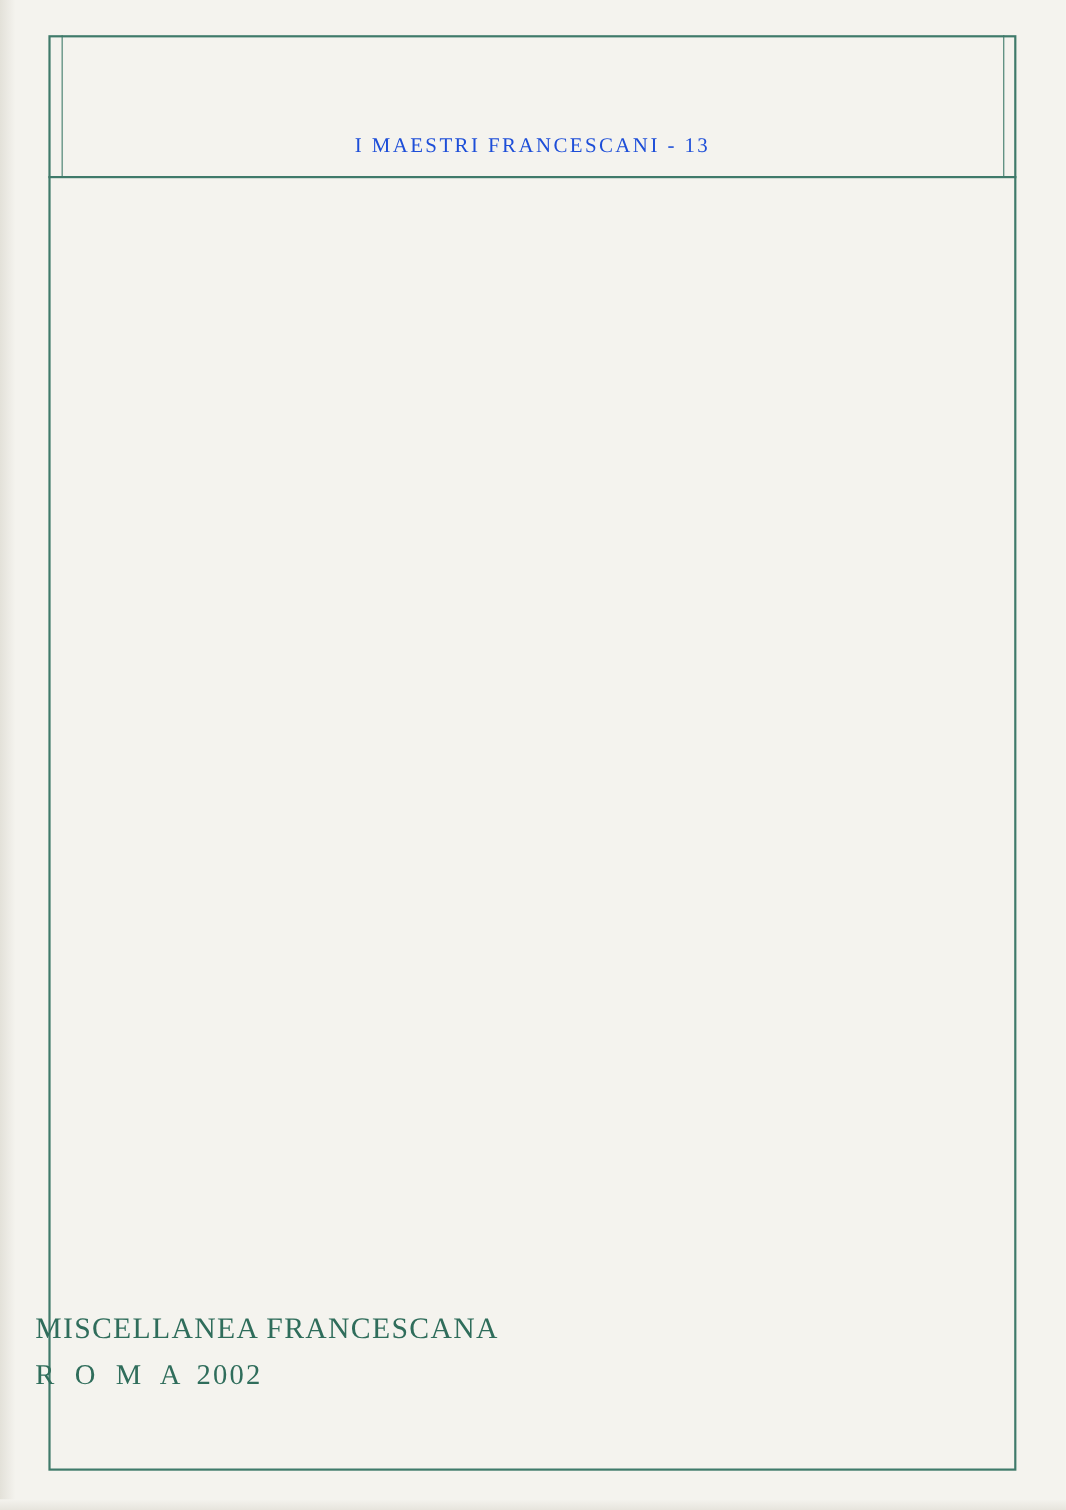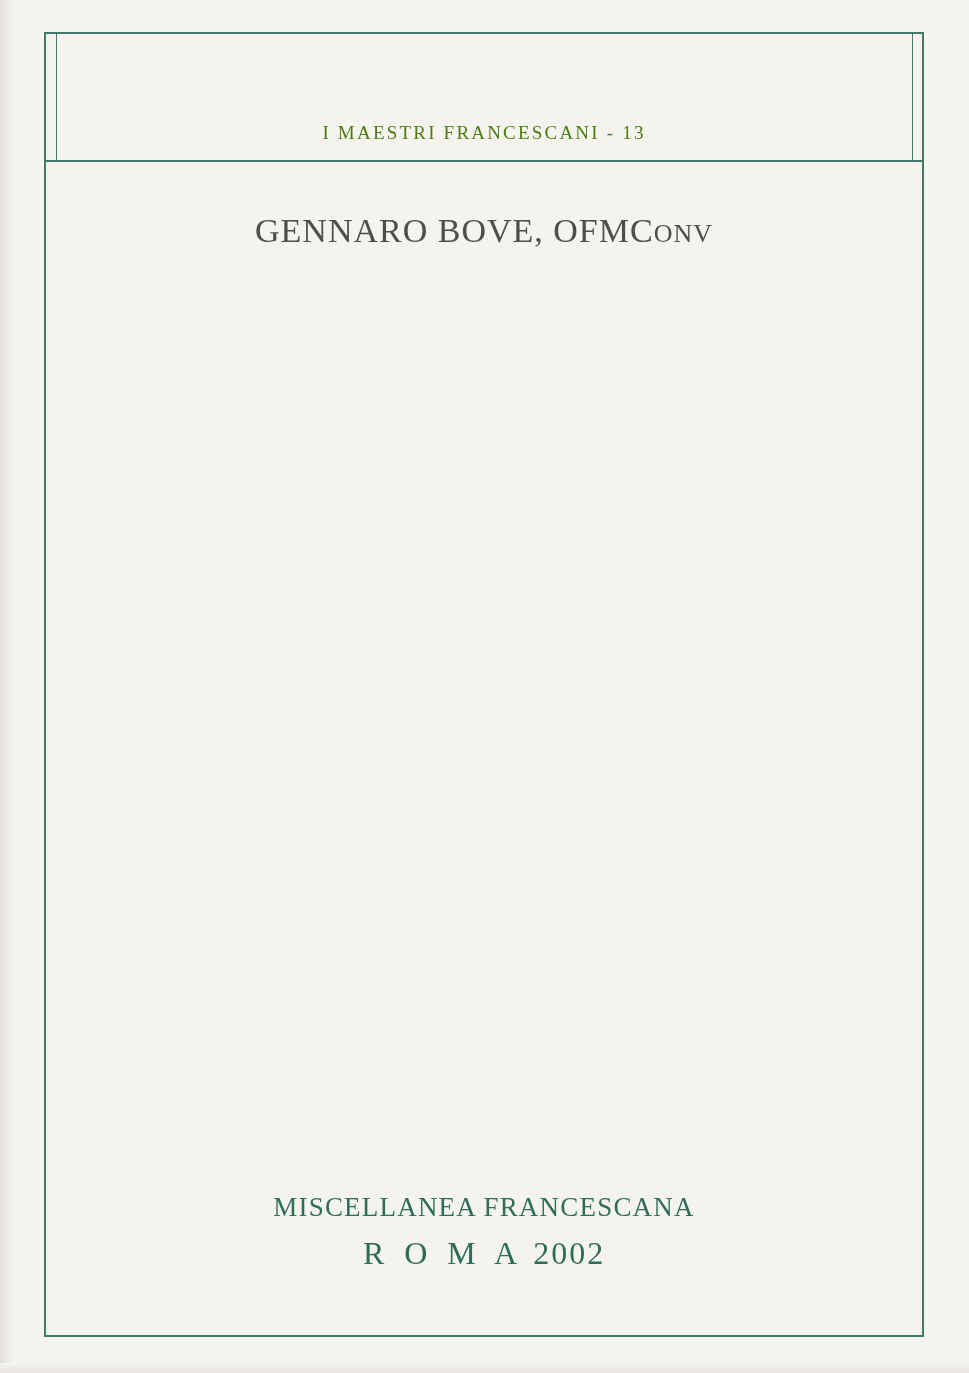--- a/index.html
+++ b/index.html
@@ -57,21 +57,21 @@
   }
   .series-line {
     position: absolute;
     left: 44px;
     top: 122px;
     width: 880px;
     text-align: center;
     font-family: "Liberation Serif", serif;
     font-size: 19px;
     letter-spacing: 2.2px;
-    color: #4d7c0f;
+    color: #1d4ed8;
     font-variant: small-caps;
     text-transform: uppercase;
   }
   .author {
     position: absolute;
     left: 44px;
     top: 212px;
     width: 880px;
     text-align: center;
     font-family: "Liberation Serif", serif;
@@ -93,35 +93,34 @@
     font-weight: bold;
     font-size: 44px;
     line-height: 1.42;
     letter-spacing: 0.5px;
   }
   .title .line2 {
     display: block;
   }
   .imprint {
     position: absolute;
-    left: 44px;
+    left: 32px;
     top: 1192px;
     width: 880px;
-    text-align: center;
     color: #2f6d5b;
   }
   .imprint .publisher {
     font-family: "Liberation Serif", serif;
     font-size: 27px;
     letter-spacing: 1.2px;
   }
   .imprint .place-year {
     margin-top: 12px;
     font-family: "Liberation Serif", serif;
-    font-size: 32px;
+    font-size: 26px;
     letter-spacing: 2px;
   }
   .imprint .place-year .place {
     letter-spacing: 6px;
   }
   
   .edge-left {
     position: absolute;
     left: 0; top: 0;
     width: 14px; height: 1373px;
@@ -142,23 +141,20 @@
   <div class="edge-left"></div>
   <div class="edge-bottom"></div>
 
   <div class="frame-outer"></div>
   <div class="frame-header-rule"></div>
   <div class="tick-left"></div>
   <div class="tick-right"></div>
 
   <div class="series-line">I MAESTRI FRANCESCANI - 13</div>
 
-  <div class="author">
-    <span>GENNARO BOVE, </span><span>OFMC</span><span class="small">ONV</span>
-  </div>
 
 
   <div class="imprint">
     <div class="publisher">MISCELLANEA FRANCESCANA</div>
     <div class="place-year">
       <span class="place">R O M A</span>
       <span class="year">2002</span>
     </div>
   </div>
 

